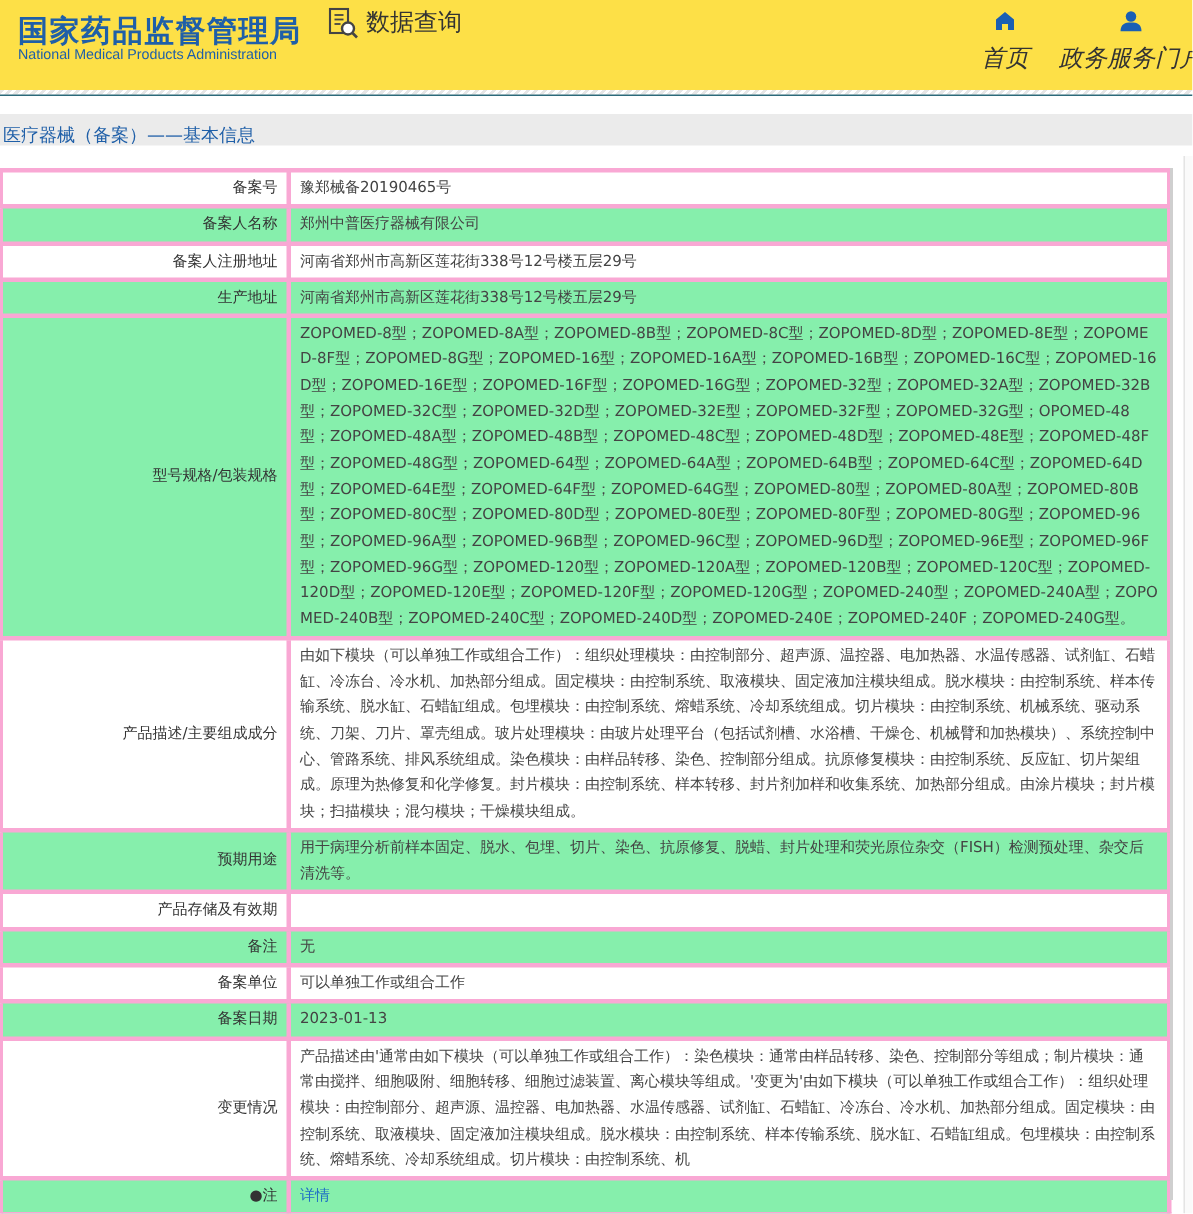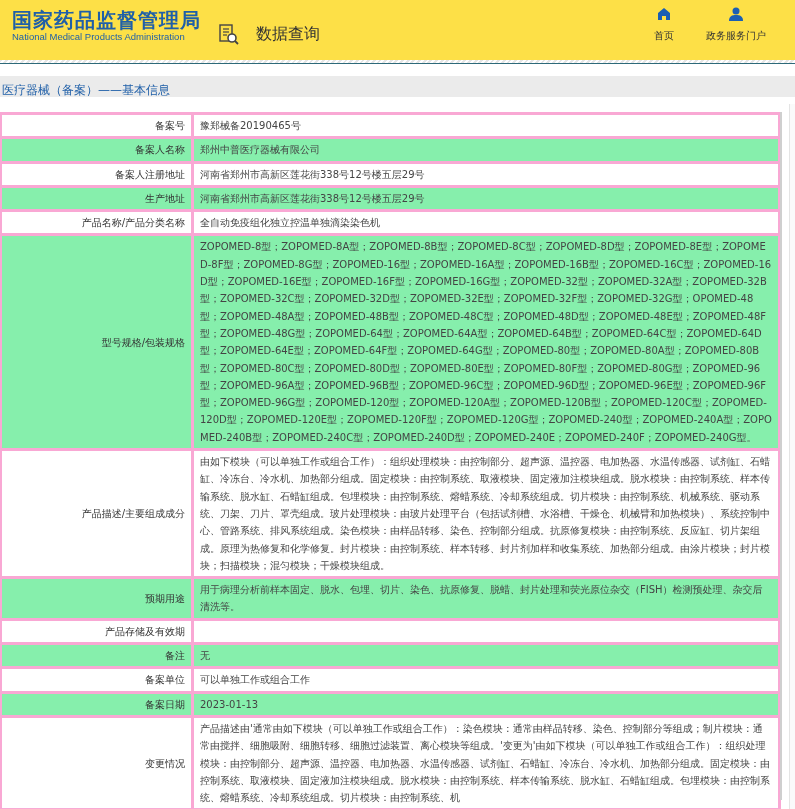--- a/index.html
+++ b/index.html
@@ -1,24 +1,24 @@
 <!DOCTYPE html>
 <html><head>
 <meta charset="utf-8">
 <style>
   html, body { margin:0; padding:0; }
   body { width:795px; height:809px; overflow:hidden; background:#fff; font-family:"DejaVu Sans","Liberation Sans",sans-serif; color:#333; position:relative; }
   .header { position:absolute; left:0; top:0; width:795px; height:60px; background:#fde047; }
   .logo-cn { position:absolute; left:12px; top:7px; font-size:20px; font-weight:bold; color:#1f5fa8; letter-spacing:1px; white-space:nowrap; }
   .logo-en { position:absolute; left:12px; top:31px; font-size:9.5px; color:#1f5fa8; font-family:"Liberation Sans",sans-serif; white-space:nowrap; }
-  .query { position:absolute; left:218px; top:23px; display:flex; align-items:center;gap:12px; }
+  .query { position:absolute; left:218px; top:4px; display:flex; align-items:center; }
   .query-icon { width:22px; height:22px; position:relative; }
   .query-label { font-size:16px; color:#333; margin-left:4px; white-space:nowrap; }
   .nav { position:absolute; top:6px; display:flex; flex-direction:column; align-items:center; }
-  .nav-label { font-size:10px; color:#333; margin-top:4px; white-space:nowrap; }
+  .nav-label { font-size:16px; color:#333; margin-top:4px; white-space:nowrap;font-style:italic; }
   .stripe { position:absolute; left:0; top:60px; width:795px; height:3px; background:repeating-linear-gradient(135deg,#e6e6e6 0 2px,#fff 2px 4px); }
   .teal-line { position:absolute; left:0; top:63px; width:795px; height:1px; background:#2d6a7a; }
   .section-bar { position:absolute; left:0; top:76px; width:795px; height:21px; background:#ebebeb; }
   .section-title { position:absolute; left:2px; top:6px; font-size:12px; color:#1f5fa8; white-space:nowrap; }
   .panel-bg { position:absolute; left:0; top:104px; width:792px; height:705px; background:#fff; }
   table.info { position:absolute; left:-1px; top:112px; width:782px; border-collapse:collapse; table-layout:fixed; font-size:10px; }
   table.info td { border:3px solid #f9a8d4; padding:2px 6px; line-height:17.3px; vertical-align:middle; word-break:break-all; }
   table.info td.lbl { width:177px; text-align:right; color:#333; }
   table.info td.val { color:#444; }
   tr.odd td { background:#fff; }
@@ -88,24 +88,20 @@
       <td class="val">郑州中普医疗器械有限公司</td>
     </tr>
     <tr class="odd" style="height:24px;">
       <td class="lbl">备案人注册地址</td>
       <td class="val">河南省郑州市高新区莲花街338号12号楼五层29号</td>
     </tr>
     <tr class="even" style="height:24px;">
       <td class="lbl">生产地址</td>
       <td class="val">河南省郑州市高新区莲花街338号12号楼五层29号</td>
     </tr>
-    <tr class="odd" style="height:24px;">
-      <td class="lbl">产品名称/产品分类名称</td>
-      <td class="val">全自动免疫组化独立控温单独滴染染色机</td>
-    </tr>
     <tr class="even" style="height:200px;">
       <td class="lbl">型号规格/包装规格</td>
       <td class="val">ZOPOMED-8型；ZOPOMED-8A型；ZOPOMED-8B型；ZOPOMED-8C型；ZOPOMED-8D型；ZOPOMED-8E型；ZOPOMED-8F型；ZOPOMED-8G型；ZOPOMED-16型；ZOPOMED-16A型；ZOPOMED-16B型；ZOPOMED-16C型；ZOPOMED-16D型；ZOPOMED-16E型；ZOPOMED-16F型；ZOPOMED-16G型；ZOPOMED-32型；ZOPOMED-32A型；ZOPOMED-32B型；ZOPOMED-32C型；ZOPOMED-32D型；ZOPOMED-32E型；ZOPOMED-32F型；ZOPOMED-32G型；OPOMED-48型；ZOPOMED-48A型；ZOPOMED-48B型；ZOPOMED-48C型；ZOPOMED-48D型；ZOPOMED-48E型；ZOPOMED-48F型；ZOPOMED-48G型；ZOPOMED-64型；ZOPOMED-64A型；ZOPOMED-64B型；ZOPOMED-64C型；ZOPOMED-64D型；ZOPOMED-64E型；ZOPOMED-64F型；ZOPOMED-64G型；ZOPOMED-80型；ZOPOMED-80A型；ZOPOMED-80B型；ZOPOMED-80C型；ZOPOMED-80D型；ZOPOMED-80E型；ZOPOMED-80F型；ZOPOMED-80G型；ZOPOMED-96型；ZOPOMED-96A型；ZOPOMED-96B型；ZOPOMED-96C型；ZOPOMED-96D型；ZOPOMED-96E型；ZOPOMED-96F型；ZOPOMED-96G型；ZOPOMED-120型；ZOPOMED-120A型；ZOPOMED-120B型；ZOPOMED-120C型；ZOPOMED-120D型；ZOPOMED-120E型；ZOPOMED-120F型；ZOPOMED-120G型；ZOPOMED-240型；ZOPOMED-240A型；ZOPOMED-240B型；ZOPOMED-240C型；ZOPOMED-240D型；ZOPOMED-240E；ZOPOMED-240F；ZOPOMED-240G型。</td>
     </tr>
     <tr class="odd" style="height:121px;">
       <td class="lbl">产品描述/主要组成成分</td>
       <td class="val">由如下模块（可以单独工作或组合工作）：组织处理模块：由控制部分、超声源、温控器、电加热器、水温传感器、试剂缸、石蜡缸、冷冻台、冷水机、加热部分组成。固定模块：由控制系统、取液模块、固定液加注模块组成。脱水模块：由控制系统、样本传输系统、脱水缸、石蜡缸组成。包埋模块：由控制系统、熔蜡系统、冷却系统组成。切片模块：由控制系统、机械系统、驱动系统、刀架、刀片、罩壳组成。玻片处理模块：由玻片处理平台（包括试剂槽、水浴槽、干燥仓、机械臂和加热模块）、系统控制中心、管路系统、排风系统组成。染色模块：由样品转移、染色、控制部分组成。抗原修复模块：由控制系统、反应缸、切片架组成。原理为热修复和化学修复。封片模块：由控制系统、样本转移、封片剂加样和收集系统、加热部分组成。由涂片模块；封片模块；扫描模块；混匀模块；干燥模块组成。</td>
     </tr>
     <tr class="even" style="height:40px;">
       <td class="lbl">预期用途</td>

